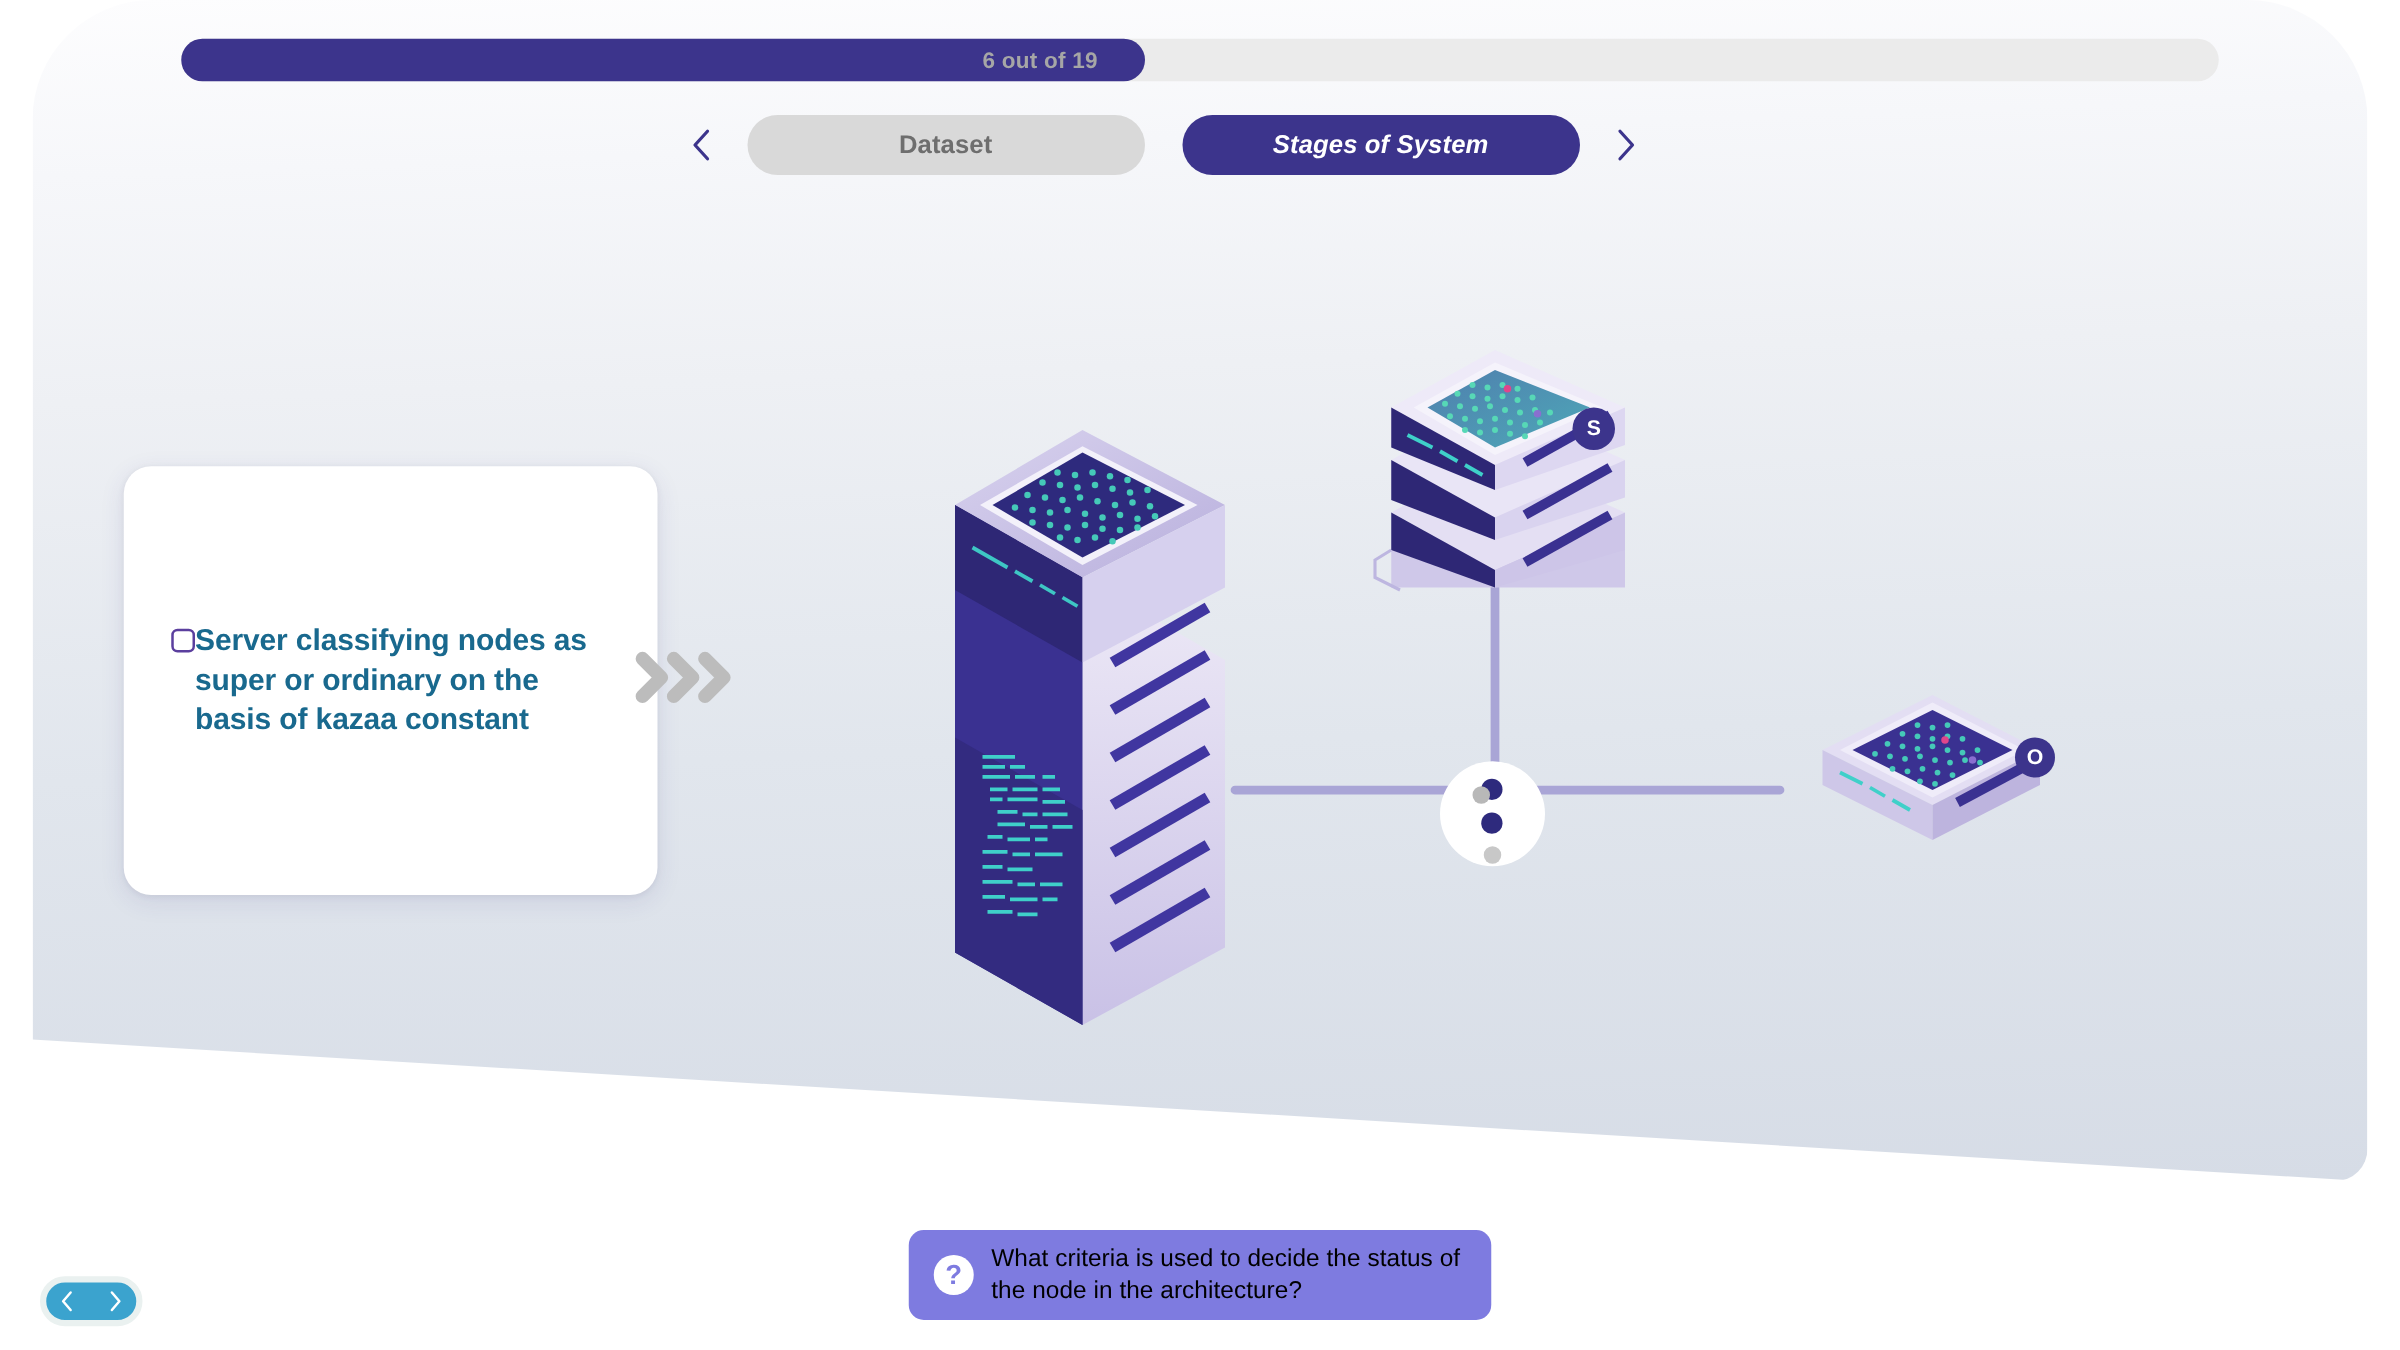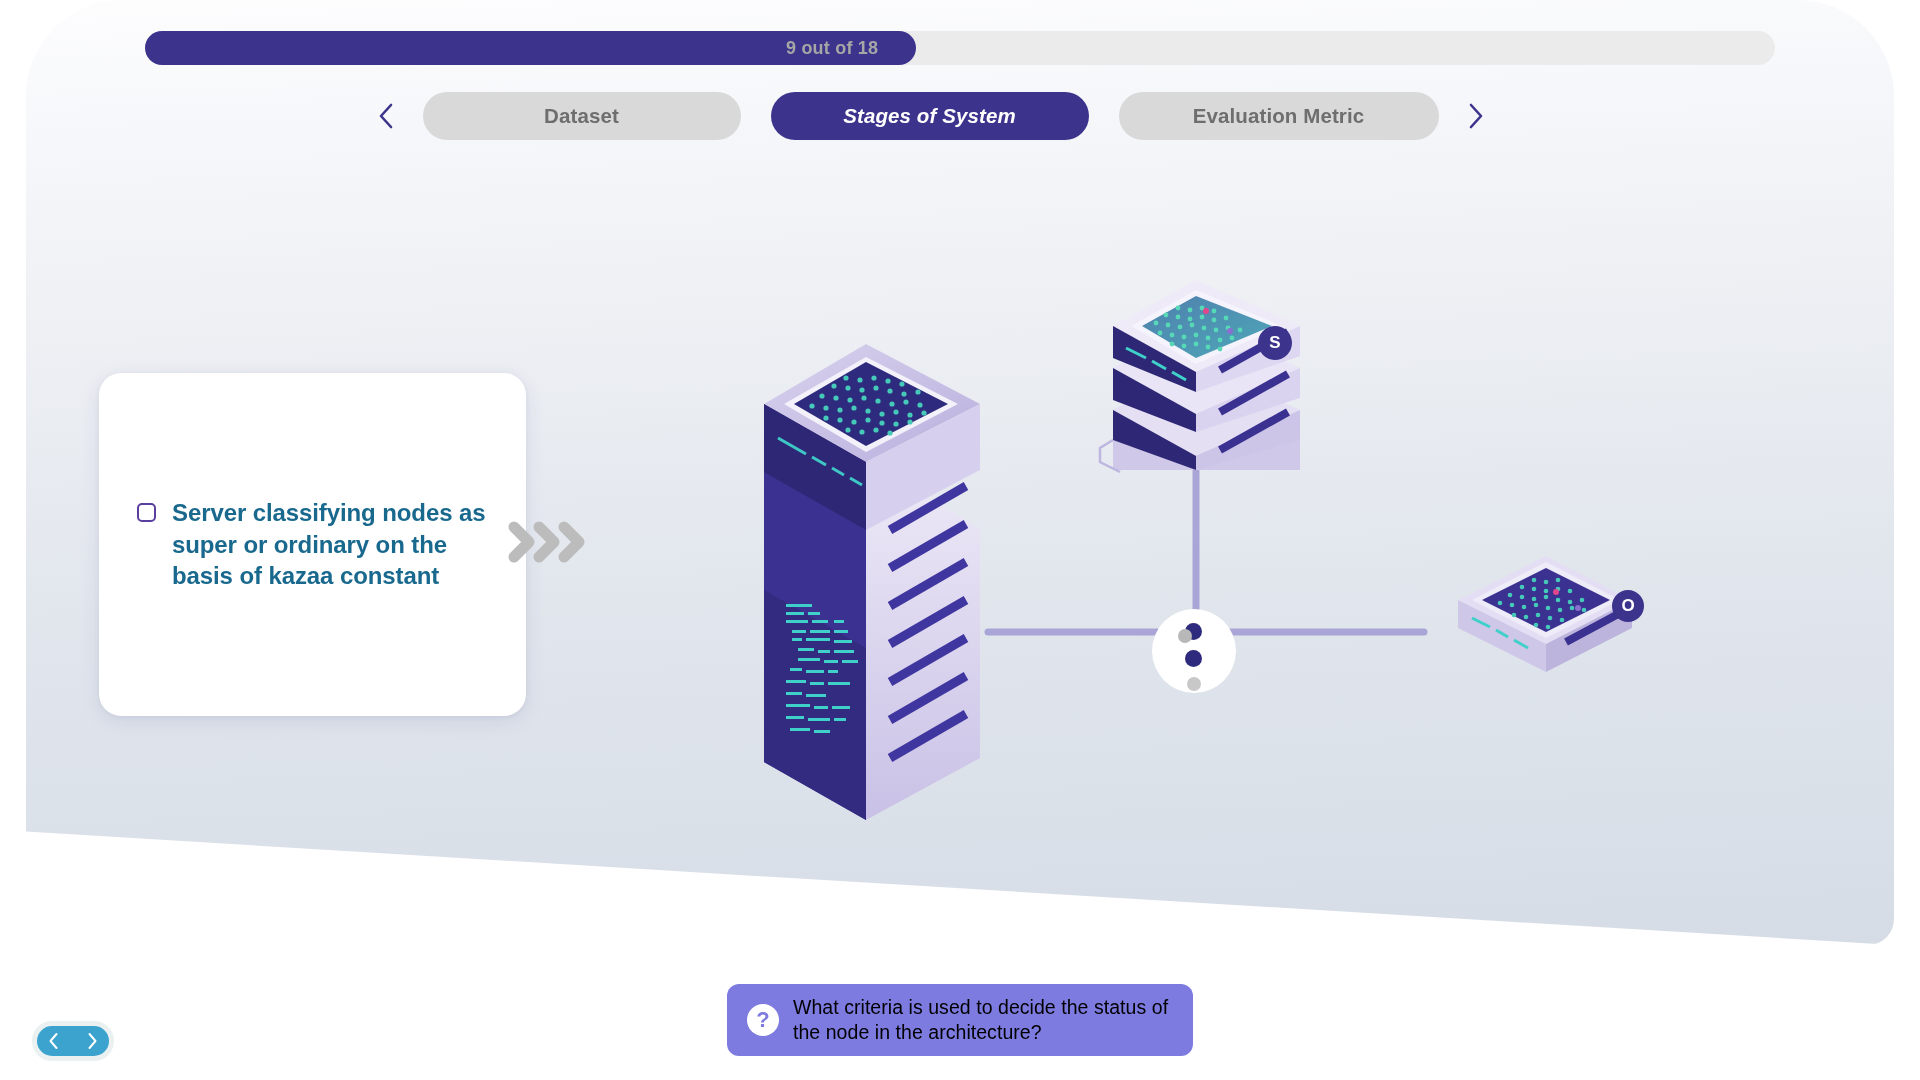--- a/index.html
+++ b/index.html
@@ -62,21 +62,21 @@
   .tab.w3 { width: 320px; }
   .tab.active { background: #3c348c; color: #ffffff; font-style: italic; }
 
   
   .card {
     position: absolute; left: 99px; top: 373px; width: 427px; height: 343px;
     background: #ffffff; border-radius: 22px;
     box-shadow: 0 5px 20px rgba(60,52,140,.10), 0 1px 5px rgba(0,0,0,.05);
     display: flex; align-items: center;
   }
-  .card-inner { display: flex; align-items: flex-start; padding: 0 30px 0 38px; gap: 16px; }
+  .card-inner { display: flex; align-items: flex-start; padding: 0 30px 0 38px; }
   .checkbox {
     flex: 0 0 auto; width: 19px; height: 19px; margin-top: 6px;
     border: 2.2px solid #5b3f9e; border-radius: 5px; background: #fff; cursor: pointer;
   }
   .card-text {
     font-size: 24px; font-weight: 700; line-height: 1.31; color: #19698e;
     letter-spacing: -.1px; max-width: 320px;
   }
 
   
@@ -136,42 +136,39 @@
 </head>
 <body>
 
 <div id="stage">
 
   <div class="panel"></div>
 
   <div class="progress-track">
     <div class="progress-fill"></div>
   </div>
-  <div class="progress-label">9 out of 18</div>
+  <div class="progress-label">6 out of 19</div>
 
   <div class="tabbar">
     <div class="nav-chev">
       <span>
         <svg width="16" height="26" viewBox="0 0 16 26">
             <path d="M13 2 L3 13 L13 24" fill="none" stroke="#3c348c" stroke-width="2.6" stroke-linecap="round" stroke-linejoin="round"></path>
           </svg>
       </span>
     </div>
 
     <div class="tab w1">
       <span>Dataset</span>
     </div>
 
     <div class="tab w2 active">
       <span>Stages of System</span>
     </div>
 
-    <div class="tab w3">
-      <span>Evaluation Metric</span>
-    </div>
 
     <div class="nav-chev">
       <span>
         <svg width="16" height="26" viewBox="0 0 16 26">
             <path d="M3 2 L13 13 L3 24" fill="none" stroke="#3c348c" stroke-width="2.6" stroke-linecap="round" stroke-linejoin="round"></path>
           </svg>
       </span>
     </div>
   </div>
 

